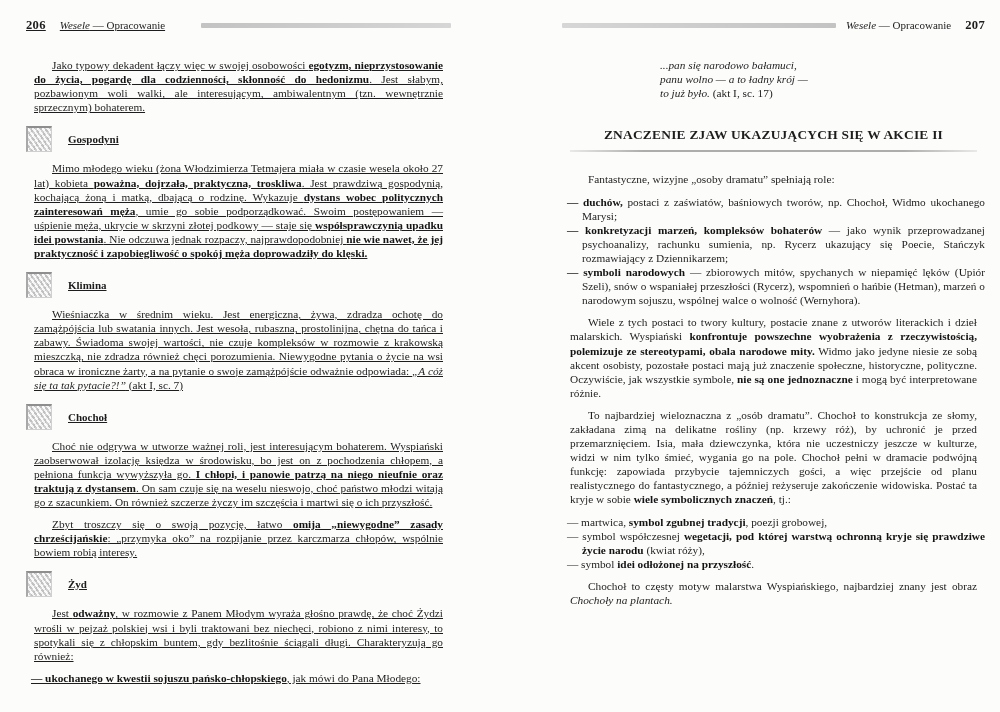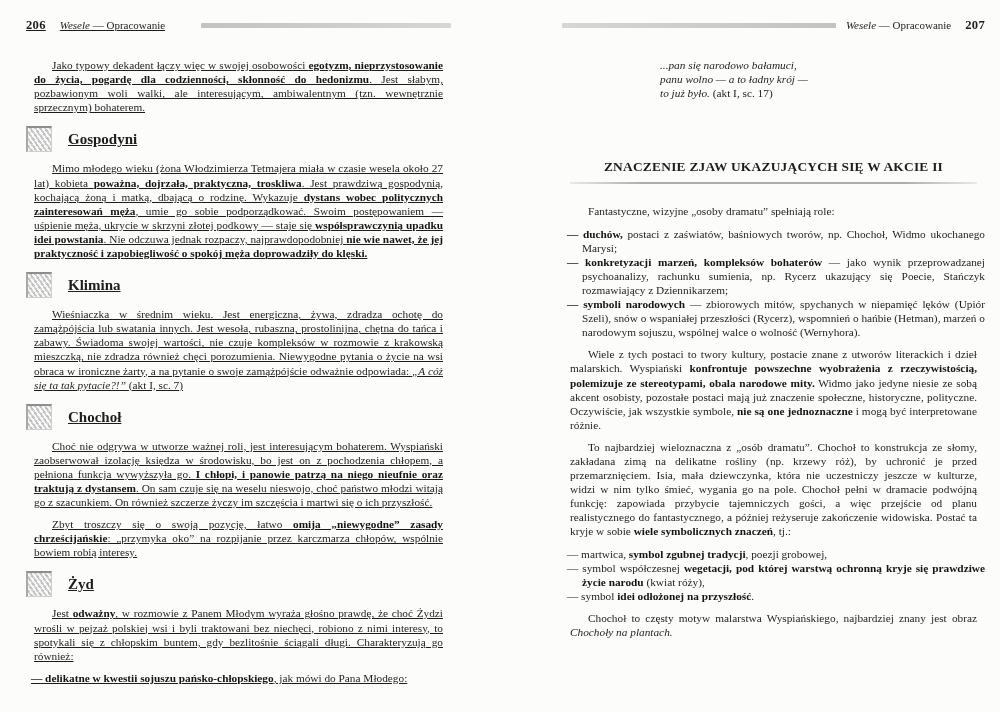--- a/index.html
+++ b/index.html
@@ -30,23 +30,23 @@
   .section{display:flex;align-items:center;gap:16px;margin:12px 0 9px;}
   .ornament{
     width:26px;height:26px;flex:0 0 26px;box-sizing:border-box;
     background:
       repeating-linear-gradient(55deg, rgba(255,255,255,.75) 0 2px, rgba(170,170,170,.45) 2px 4px),
       repeating-linear-gradient(125deg, rgba(255,255,255,.5) 0 3px, rgba(180,180,180,.35) 3px 6px),
       #e2e2e2;
     border-top:2px solid #8e8e8e;border-left:2px solid #a8a8a8;
     border-right:1px solid #d0d0d0;border-bottom:1px solid #cfcfcf;
   }
-  .section-title{font-weight:bold;font-size:15px;}
+  .section-title{font-weight:bold;font-size:11px;}
 
-  .chapter{margin:60px 0 20px;text-align:center;}
+  .chapter{margin:28px 0 20px;text-align:center;}
   .chapter-title{font-weight:bold;font-size:13.4px;letter-spacing:.25px;}
   .chapter-rule{height:2px;width:96%;margin:8px auto 0;
     background:linear-gradient(to right,#e9e9e9,#adadad 18%,#adadad 82%,#e9e9e9);}
 
   .quote{margin:0 0 0 98px;}
   .quote-line{white-space:nowrap;}
   .quote i{font-style:italic;}
 
   b{font-weight:bold;color:#141414;}
   i{font-style:italic;}
@@ -76,21 +76,21 @@
         <span class="ornament"></span>
         <span class="section-title">Chochoł</span>
       </div>
       <p class="para"><span>Choć nie odgrywa w utworze ważnej roli, jest interesującym bohaterem. Wyspiański zaobserwował izolację księdza w środowisku, bo jest on z pochodzenia chłopem, a pełniona funkcja wywyższyła go. </span><b>I chłopi, i panowie patrzą na niego nieufnie oraz traktują z dystansem</b><span>. On sam czuje się na weselu nieswojo, choć państwo młodzi witają go z szacunkiem. On również szczerze życzy im szczęścia i martwi się o ich przyszłość.</span></p>
       <p class="para"><span>Zbyt troszczy się o swoją pozycję, łatwo </span><b>omija „niewygodne” zasady chrześcijańskie</b><span>: „przymyka oko” na rozpijanie przez karczmarza chłopów, wspólnie bowiem robią interesy.</span></p>
       <div class="section">
         <span class="ornament"></span>
         <span class="section-title">Żyd</span>
       </div>
       <p class="para"><span>Jest </span><b>odważny</b><span>, w rozmowie z Panem Młodym wyraża głośno prawdę, że choć Żydzi wrośli w pejzaż polskiej wsi i byli traktowani bez niechęci, robiono z nimi interesy, to spotykali się z chłopskim buntem, gdy bezlitośnie ściągali długi. Charakteryzują go również:</span></p>
-      <p class="dash"><b>— delikatne w kwestii sojuszu pańsko-chłopskiego</b><span>, jak mówi do Pana Młodego:</span></p>
+      <p class="dash"><b>— ukochanego w kwestii sojuszu pańsko-chłopskiego</b><span>, jak mówi do Pana Młodego:</span></p>
     </div>
 </div>
 
 <div class="page page-right">
   <div class="page-header">
     <span class="hdr-bar"></span>
     <span class="hdr-title"><i>Wesele</i><span> — Opracowanie</span></span>
     <span class="hdr-num">207</span>
   </div>
   <div class="page-body" id="right-body">

